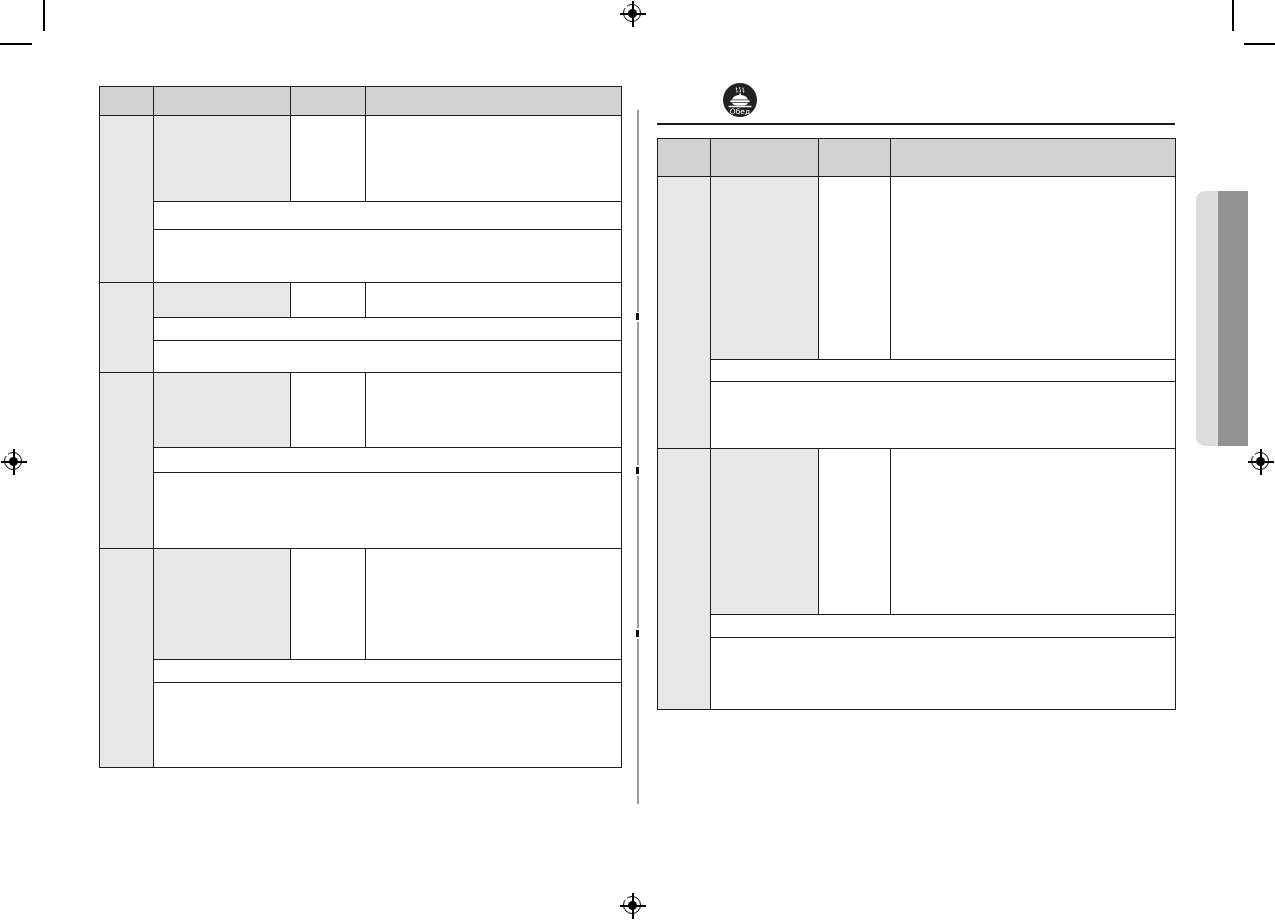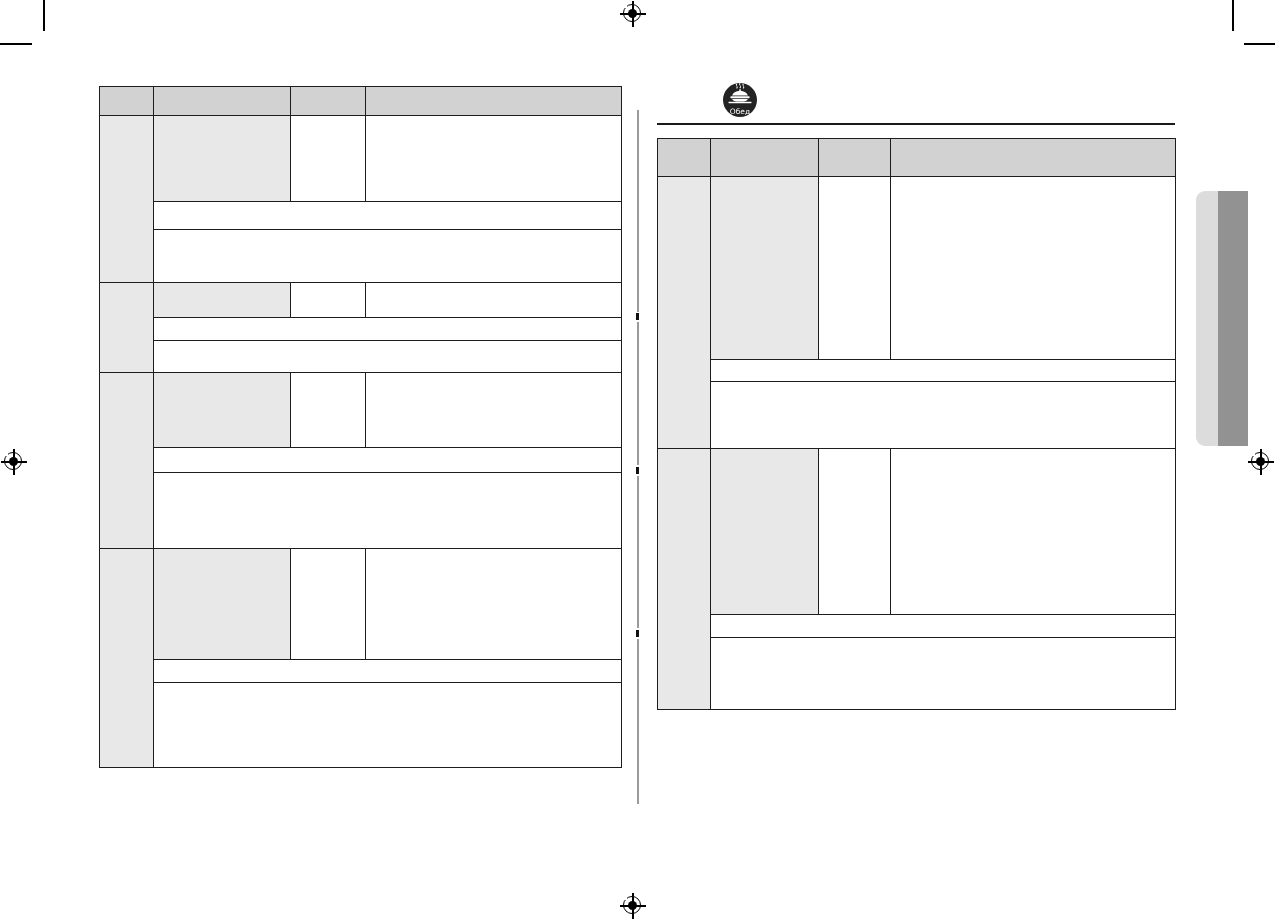--- a/index.html
+++ b/index.html
@@ -36,21 +36,21 @@
   
   .thumb-outer{
     position:absolute;background:#dcdcdc;
     border-top-left-radius:9px;border-bottom-left-radius:9px;
   }
   .thumb-inner{position:absolute;background:#929292;}
 
   
   .prog-icon{
     position:absolute;background:#232323;border-radius:17px;
-    display:flex;flex-direction:column;align-items:center;justify-content:space-between;
+    display:flex;flex-direction:column;align-items:center;justify-content:flex-end;
     padding-bottom:1px;box-sizing:border-box;
   }
   .prog-icon svg{display:block;}
   .prog-icon .cap{
     color:#fff;font-size:7.5px;line-height:8px;letter-spacing:.1px;
     font-family:"DejaVu Sans", sans-serif;
   }
 
   
   .rule{position:absolute;background:#1a1a1a;}

